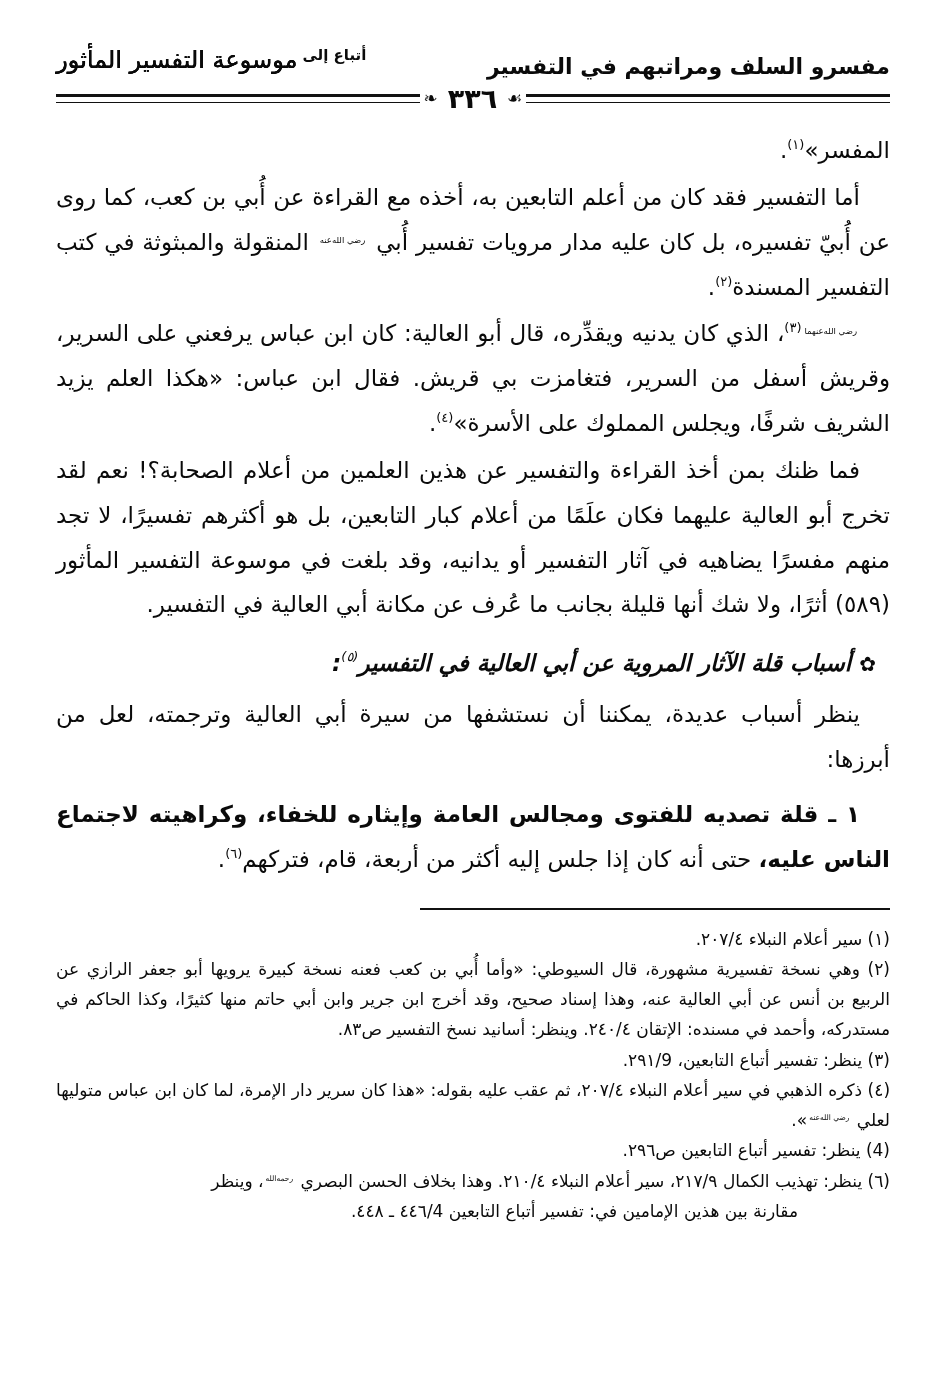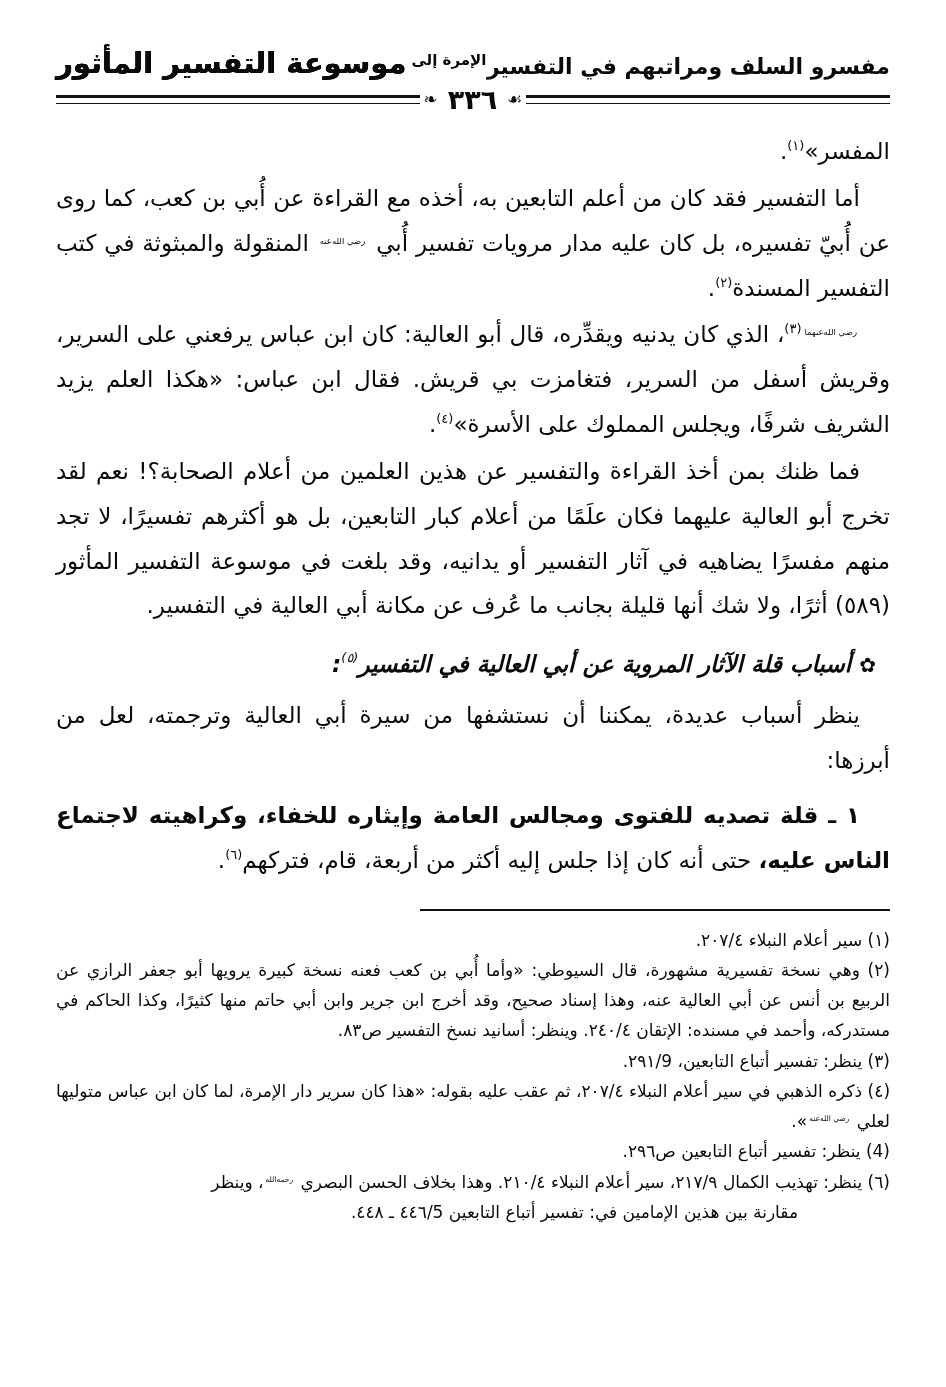--- a/index.html
+++ b/index.html
@@ -5,21 +5,21 @@
   html,body{margin:0;padding:0;background:#e8e8e8;}
   body{width:946px;height:1387px;overflow:hidden;background:#ffffff;
        font-family:"DejaVu Sans",sans-serif;color:#0a0a0a;direction:rtl;}
   .page{box-sizing:border-box;width:946px;height:1387px;padding:46px 56px 20px 56px;background:#ffffff;}
 
   
   .header{display:flex;justify-content:space-between;align-items:flex-start;}
   .running-head{font-weight:bold;font-size:22px;padding-top:8px;letter-spacing:0;text-align:right;}
   .logo{text-align:left;white-space:nowrap;}
   .logo-prefix{font-size:15px;font-weight:bold;vertical-align:8px;}
-  .logo-main{font-size:29px;font-weight:bold;letter-spacing:-1px;
+  .logo-main{font-size:24px;font-weight:normal;letter-spacing:-1px;
              text-shadow:0 0 0.6px #000, 0.4px 0.4px 0 #000;}
 
   
   .rule-row{display:flex;align-items:center;margin-top:6px;}
   .rule{flex:1;height:5px;border-top:3px solid #111;border-bottom:1px solid #111;}
   .orn{font-size:17px;padding:0 4px;line-height:1;}
   .pagenum{font-weight:bold;font-size:27px;padding:0 6px;line-height:1;}
 
   
   .main{margin-top:16px;font-size:23px;line-height:1.95;text-align:justify;text-justify:inter-word;}
@@ -45,21 +45,21 @@
   .f6-line2{display:block;padding-right:92px;}
 </style>
 </head>
 <body>
 
 <div class="page">
 
   <div class="header">
     <div class="running-head">مفسرو السلف ومراتبهم في التفسير</div>
     <div class="logo">
-      <span class="logo-prefix">الإمرة إلى</span>
+      <span class="logo-prefix">أتباع إلى</span>
       <span class="logo-main">موسوعة التفسير المأثور</span>
     </div>
   </div>
 
   <div class="rule-row">
     <div class="rule"></div>
     <span class="orn">☙</span>
     <span class="pagenum">٣٣٦</span>
     <span class="orn">❧</span>
     <div class="rule"></div>
@@ -101,16 +101,16 @@
     <p><span>(٤) ذكره الذهبي في سير أعلام النبلاء ٢٠٧/٤، ثم عقب عليه بقوله: «هذا كان سرير دار الإمرة، لما كان ابن عباس متوليها لعلي</span>
       <span class="seal">
           <span>رضي الله</span>
           <span>عنه</span>
         </span><span>».</span></p>
     <p>(4) ينظر: تفسير أتباع التابعين ص٢٩٦.</p>
     <p><span>(٦) ينظر: تهذيب الكمال ٢١٧/٩، سير أعلام النبلاء ٢١٠/٤. وهذا بخلاف الحسن البصري</span>
       <span class="seal">
           <span>رحمه</span>
           <span>الله</span>
-        </span><span>، وينظر</span><span class="f6-line2">مقارنة بين هذين الإمامين في: تفسير أتباع التابعين ٤٤٦/5 ـ ٤٤٨.</span></p>
+        </span><span>، وينظر</span><span class="f6-line2">مقارنة بين هذين الإمامين في: تفسير أتباع التابعين ٤٤٦/4 ـ ٤٤٨.</span></p>
   </div>
 
 </div>
 
 </body></html>

